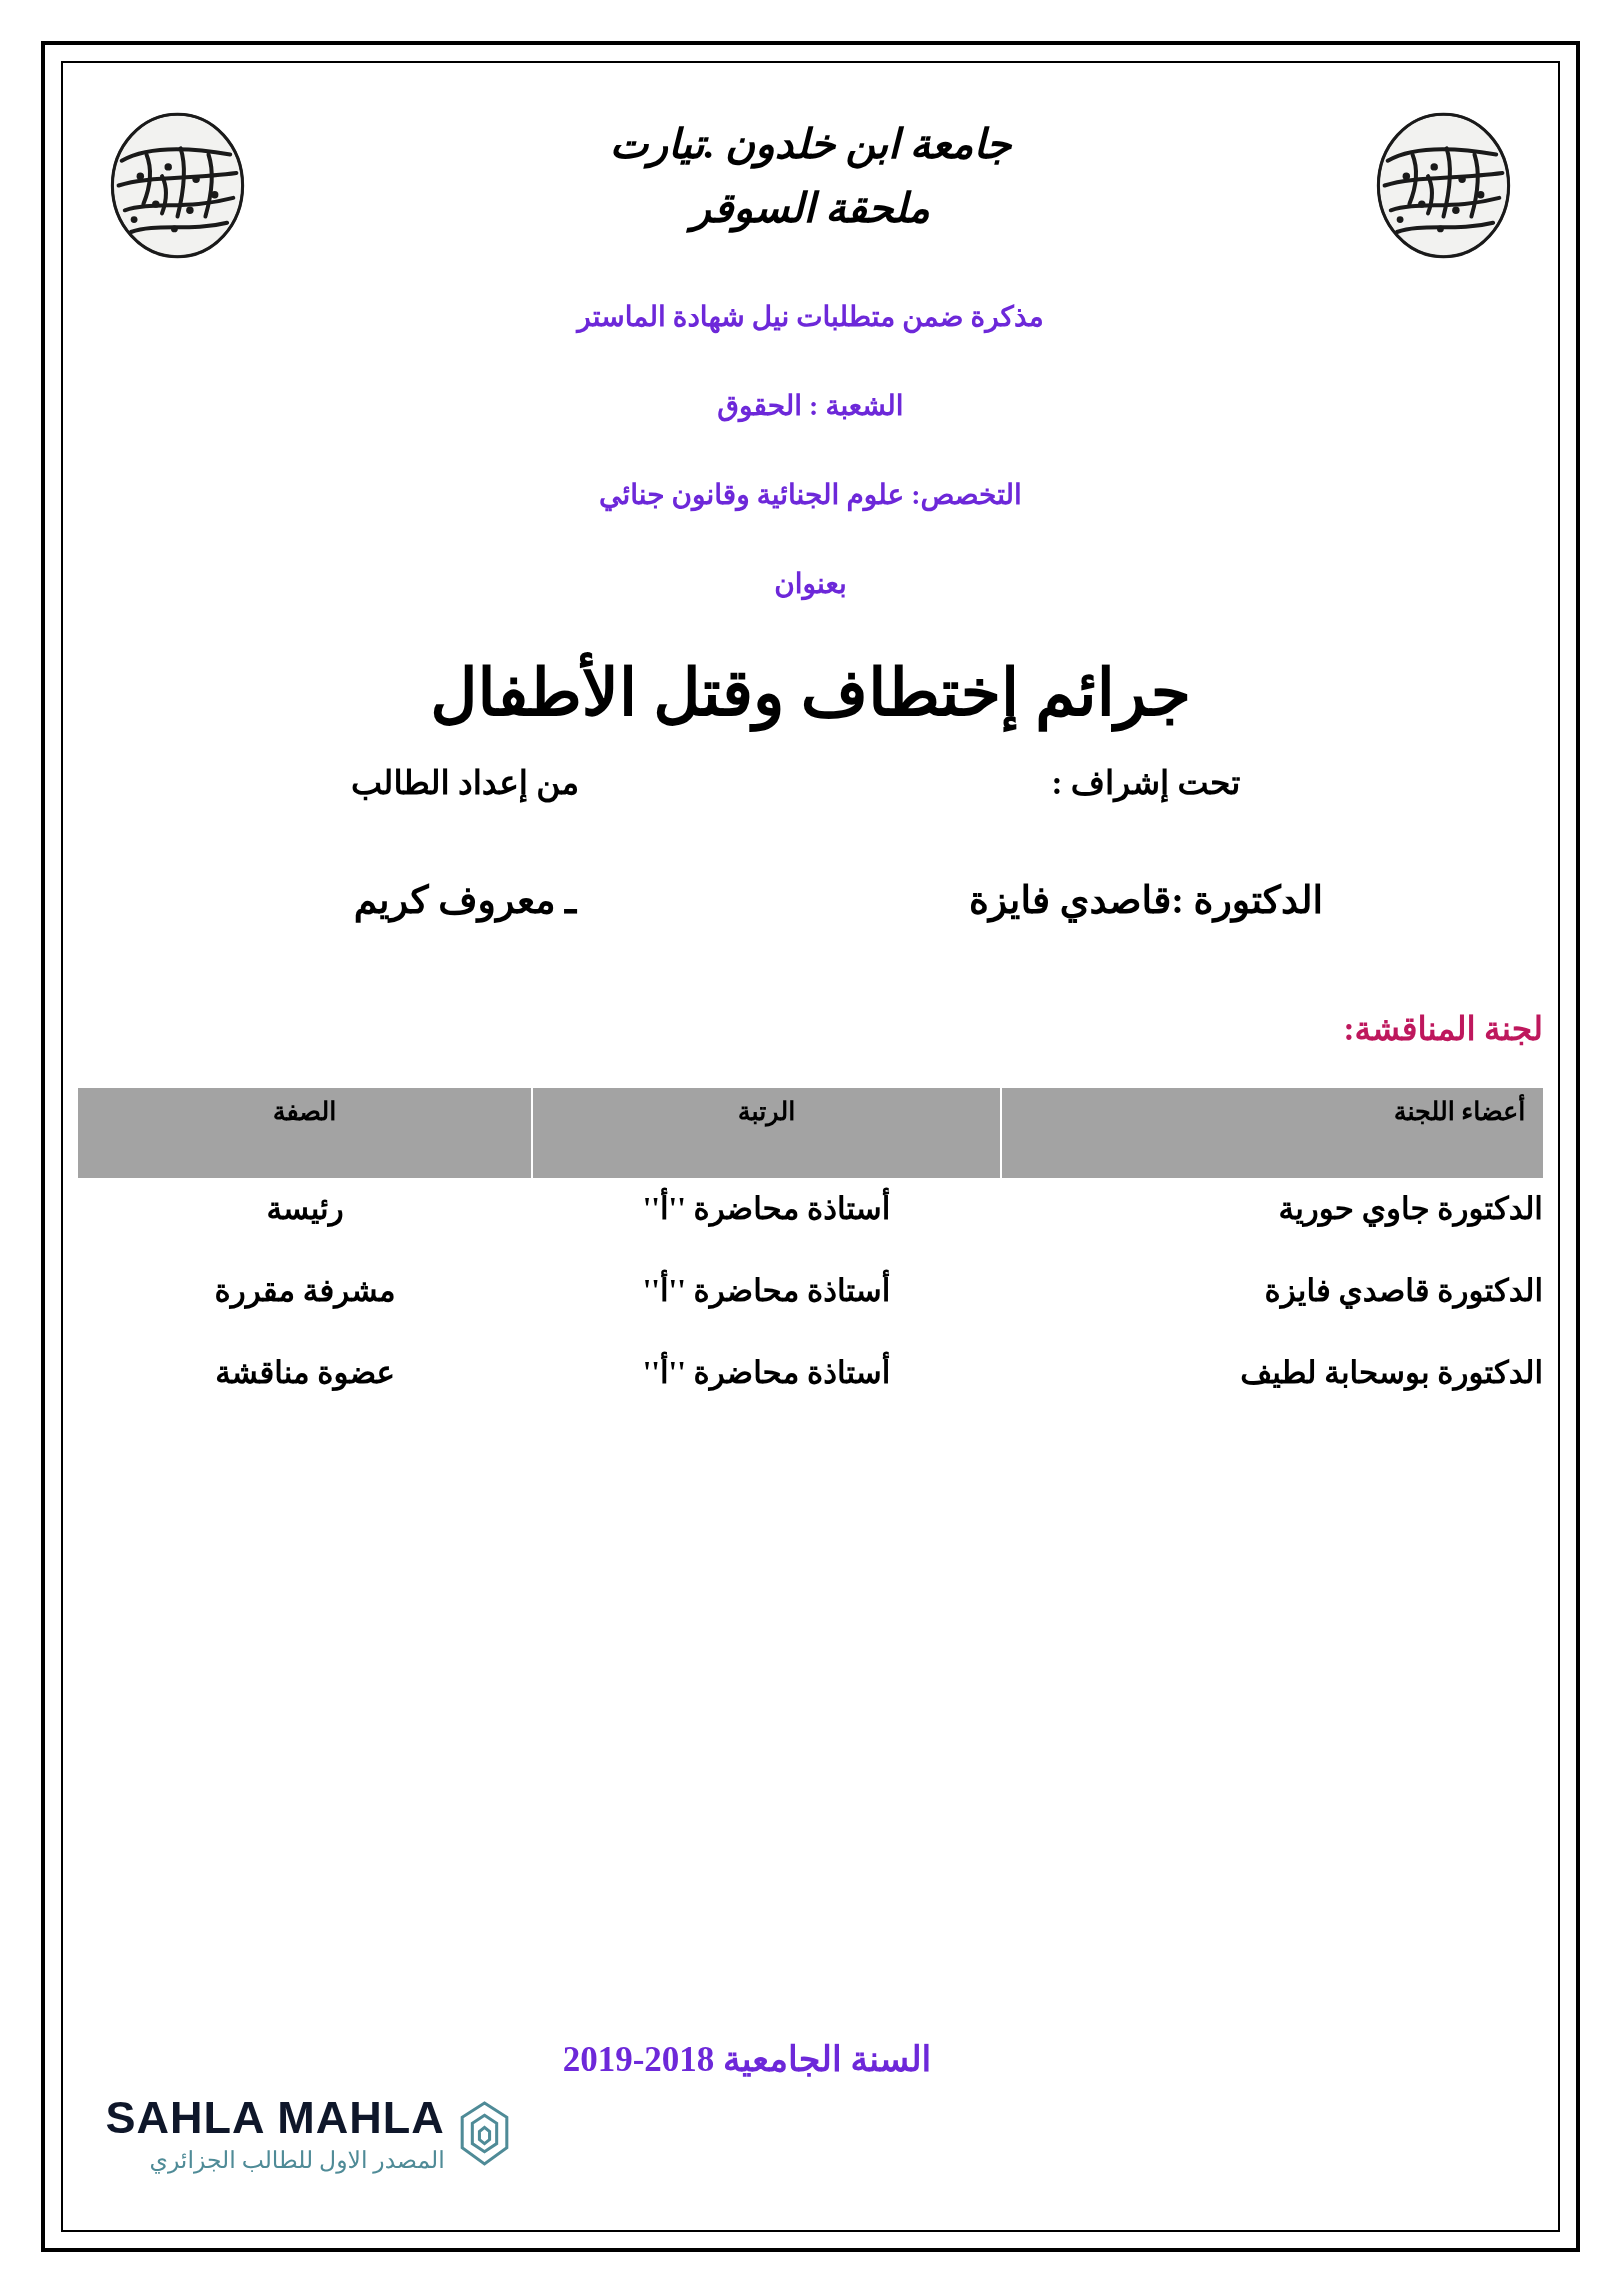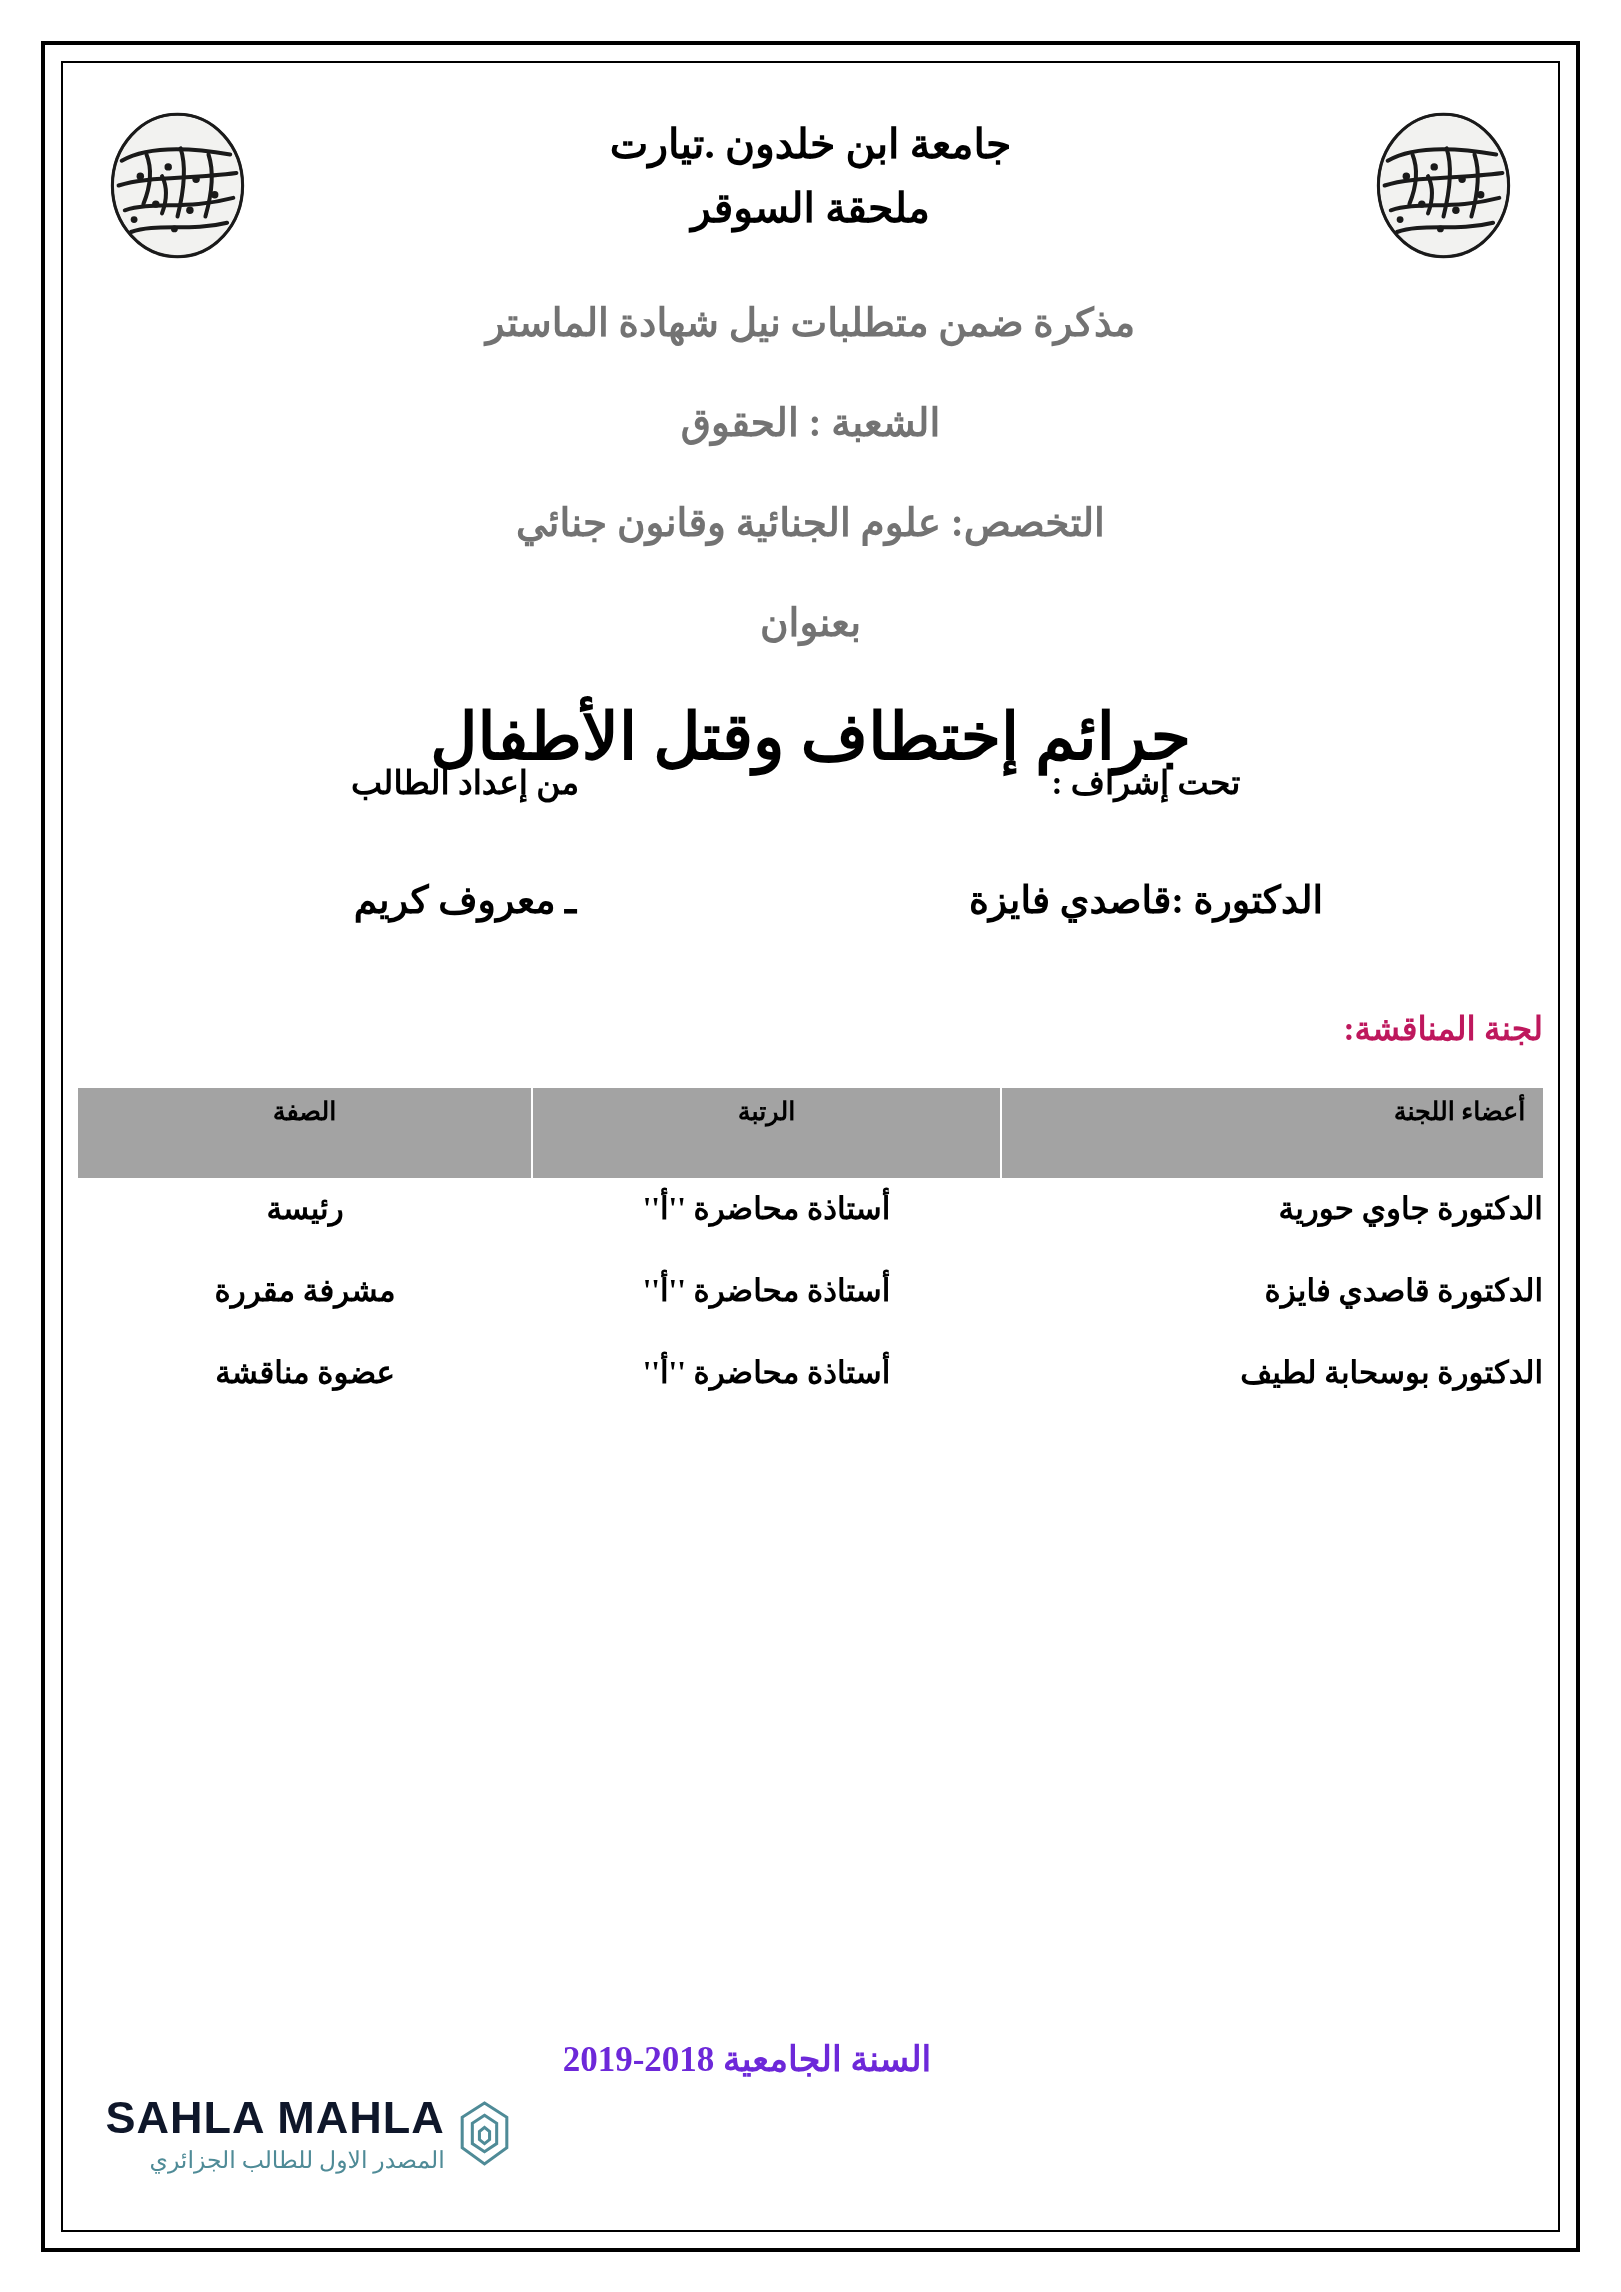--- a/index.html
+++ b/index.html
@@ -55,41 +55,42 @@
   .logo.left  { left: 21.6px; }
   .logo svg { display:block; width:100%; height:100%; }
 
   
   .hdr-block {
     position: absolute;
     top: 35px;
     left: 225px;
     right: 225px;
     text-align: center;
+    font-style: italic;
   }
   .hdr-line {
     font-weight: bold;
     font-size: 41px;
     line-height: 1.55;
     color: #000;
     letter-spacing: 0;
   }
 
   .mid-block {
     position: absolute;
     top: 225px;
     left: 118px;
     right: 118px;
     text-align: center;
   }
   .mid-line {
     font-weight: bold;
-    font-size: 39px;
+    font-size: 28px;
     line-height: 1.0;
-    color: #737373;
+    color: #6d28d9;
     margin-bottom: 61px;
   }
   .mid-line.small-gap { margin-bottom: 55px; }
 
   .thesis-title {
     font-weight: bold;
     font-size: 65px;
     line-height: 1.25;
     color: #000;
     margin-top: 33px;

